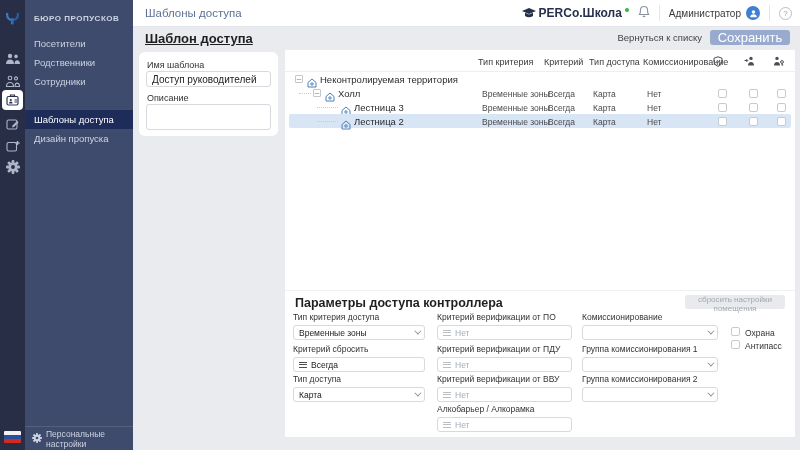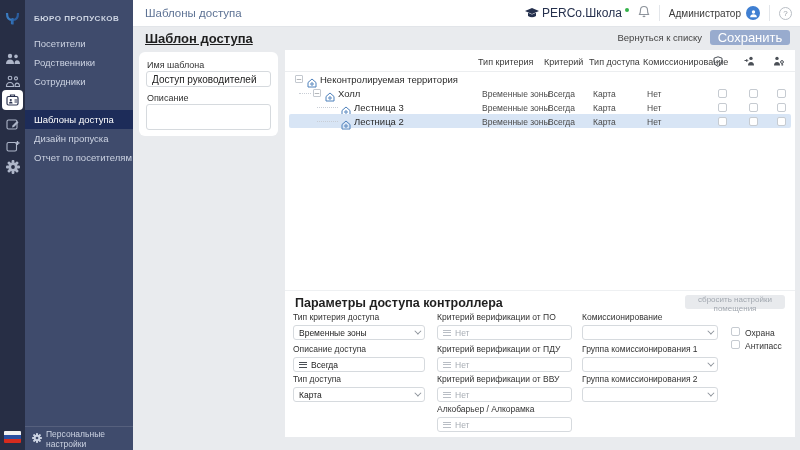--- a/index.html
+++ b/index.html
@@ -18,21 +18,21 @@
   #menu { left:25px; top:0; width:108px; height:450px; background:#3f4b6c; z-index:4; }
   #menu-title { position:absolute; left:9px; top:14px; font-size:8px; font-weight:bold; letter-spacing:.5px; color:#cdd4e2; }
   .mitem { position:absolute; left:0; width:108px; height:19px; line-height:19px; padding-left:9px; font-size:9.5px; color:#ccd3e2; cursor:pointer; white-space:nowrap; }
   .mitem.sel { background:#1d2c59; color:#ffffff; }
   #menu-footer { position:absolute; left:0; bottom:0; width:108px; height:24px; border-top:1px solid rgba(255,255,255,.12); display:flex; align-items:center; gap:4px; padding-left:7px; font-size:8.5px; color:#ccd3e2; }
 
   
   #topbar { left:133px; top:0; width:667px; height:27px; background:#ffffff; border-bottom:1px solid #e2e5e9; display:flex; align-items:center; z-index:3; }
   #page-title { margin-left:12px; font-size:11.5px; color:#5d7294; }
   #topbar-right { margin-left:auto; display:flex; align-items:center; gap:9px; padding-right:8px; }
-  #brand { display:flex; align-items:center; gap:3px; font-size:12px; font-weight:normal; color:#25304d; }
+  #brand { display:flex; align-items:center; gap:3px; font-size:12px; font-weight:bold; color:#25304d; }
   #brand .dot { width:4px; height:4px; border-radius:50%; background:#35b34a; align-self:flex-start; margin-top:2px; }
   .vdiv { width:1px; height:16px; background:#e3e6ea; }
   #user { display:flex; align-items:center; gap:5px; font-size:10px; color:#3a3a3a; }
   #avatar { width:14px; height:14px; border-radius:50%; background:#3f7fd2; display:flex; align-items:center; justify-content:center; }
   #help { width:13px; height:13px; border-radius:50%; border:1px solid #b9bec5; color:#9aa0a8; font-size:8px; display:flex; align-items:center; justify-content:center; }
 
   
   #subheader { left:133px; top:27px; width:667px; height:23px; display:flex; align-items:center; }
   #view-title { margin-left:12px; font-size:13px; font-weight:bold; color:#1f1f1f;text-decoration:underline; }
   #back-btn { position:absolute; right:98px; top:5px; font-size:9.5px; color:#444; background:none; border:none; cursor:pointer; }
@@ -140,21 +140,20 @@
   </div>
 </div>
 
 <div id="menu" class="abs">
   <div id="menu-title">БЮРО ПРОПУСКОВ</div>
   <div class="mitem" style="top:34px">Посетители</div>
   <div class="mitem" style="top:53px">Родственники</div>
   <div class="mitem" style="top:72px">Сотрудники</div>
   <div class="mitem sel" style="top:110px">Шаблоны доступа</div>
   <div class="mitem" style="top:129px">Дизайн пропуска</div>
-  <div class="mitem" style="top:148px">Отчет по посетителям</div>
   <div id="menu-footer">
     <span>
       <svg width="10" height="10" viewBox="0 0 14 14" fill="#ccd3e2">
           <g transform="translate(7,7)">
             <rect x="-1.4" y="-7" width="2.8" height="14" rx="1"></rect>
             <rect x="-1.4" y="-7" width="2.8" height="14" rx="1" transform="rotate(45)"></rect>
             <rect x="-1.4" y="-7" width="2.8" height="14" rx="1" transform="rotate(90)"></rect>
             <rect x="-1.4" y="-7" width="2.8" height="14" rx="1" transform="rotate(135)"></rect>
             <circle r="4.4"></circle>
             <circle r="1.9" fill="#3f4b6c"></circle>
@@ -299,21 +298,21 @@
 
   <div id="params-divider"></div>
   <div id="params-title">Параметры доступа контроллера</div>
   <button id="reset-btn">сбросить настройки помещения</button>
 
   <span class="plabel fc1" style="top:262px">Тип критерия доступа</span>
   <div class="pfield fc1" style="top:275px">
     <span>Временные зоны</span>
       <span class="chev"></span>
   </div>
-  <span class="plabel fc1" style="top:294px">Описание доступа</span>
+  <span class="plabel fc1" style="top:294px">Критерий сбросить</span>
   <div class="pfield fc1" style="top:307px">
     <span class="lines">
         <i></i>
         <i></i>
         <i></i>
       </span>
       <span>Всегда</span>
   </div>
   <span class="plabel fc1" style="top:324px">Тип доступа</span>
   <div class="pfield fc1" style="top:337px">

